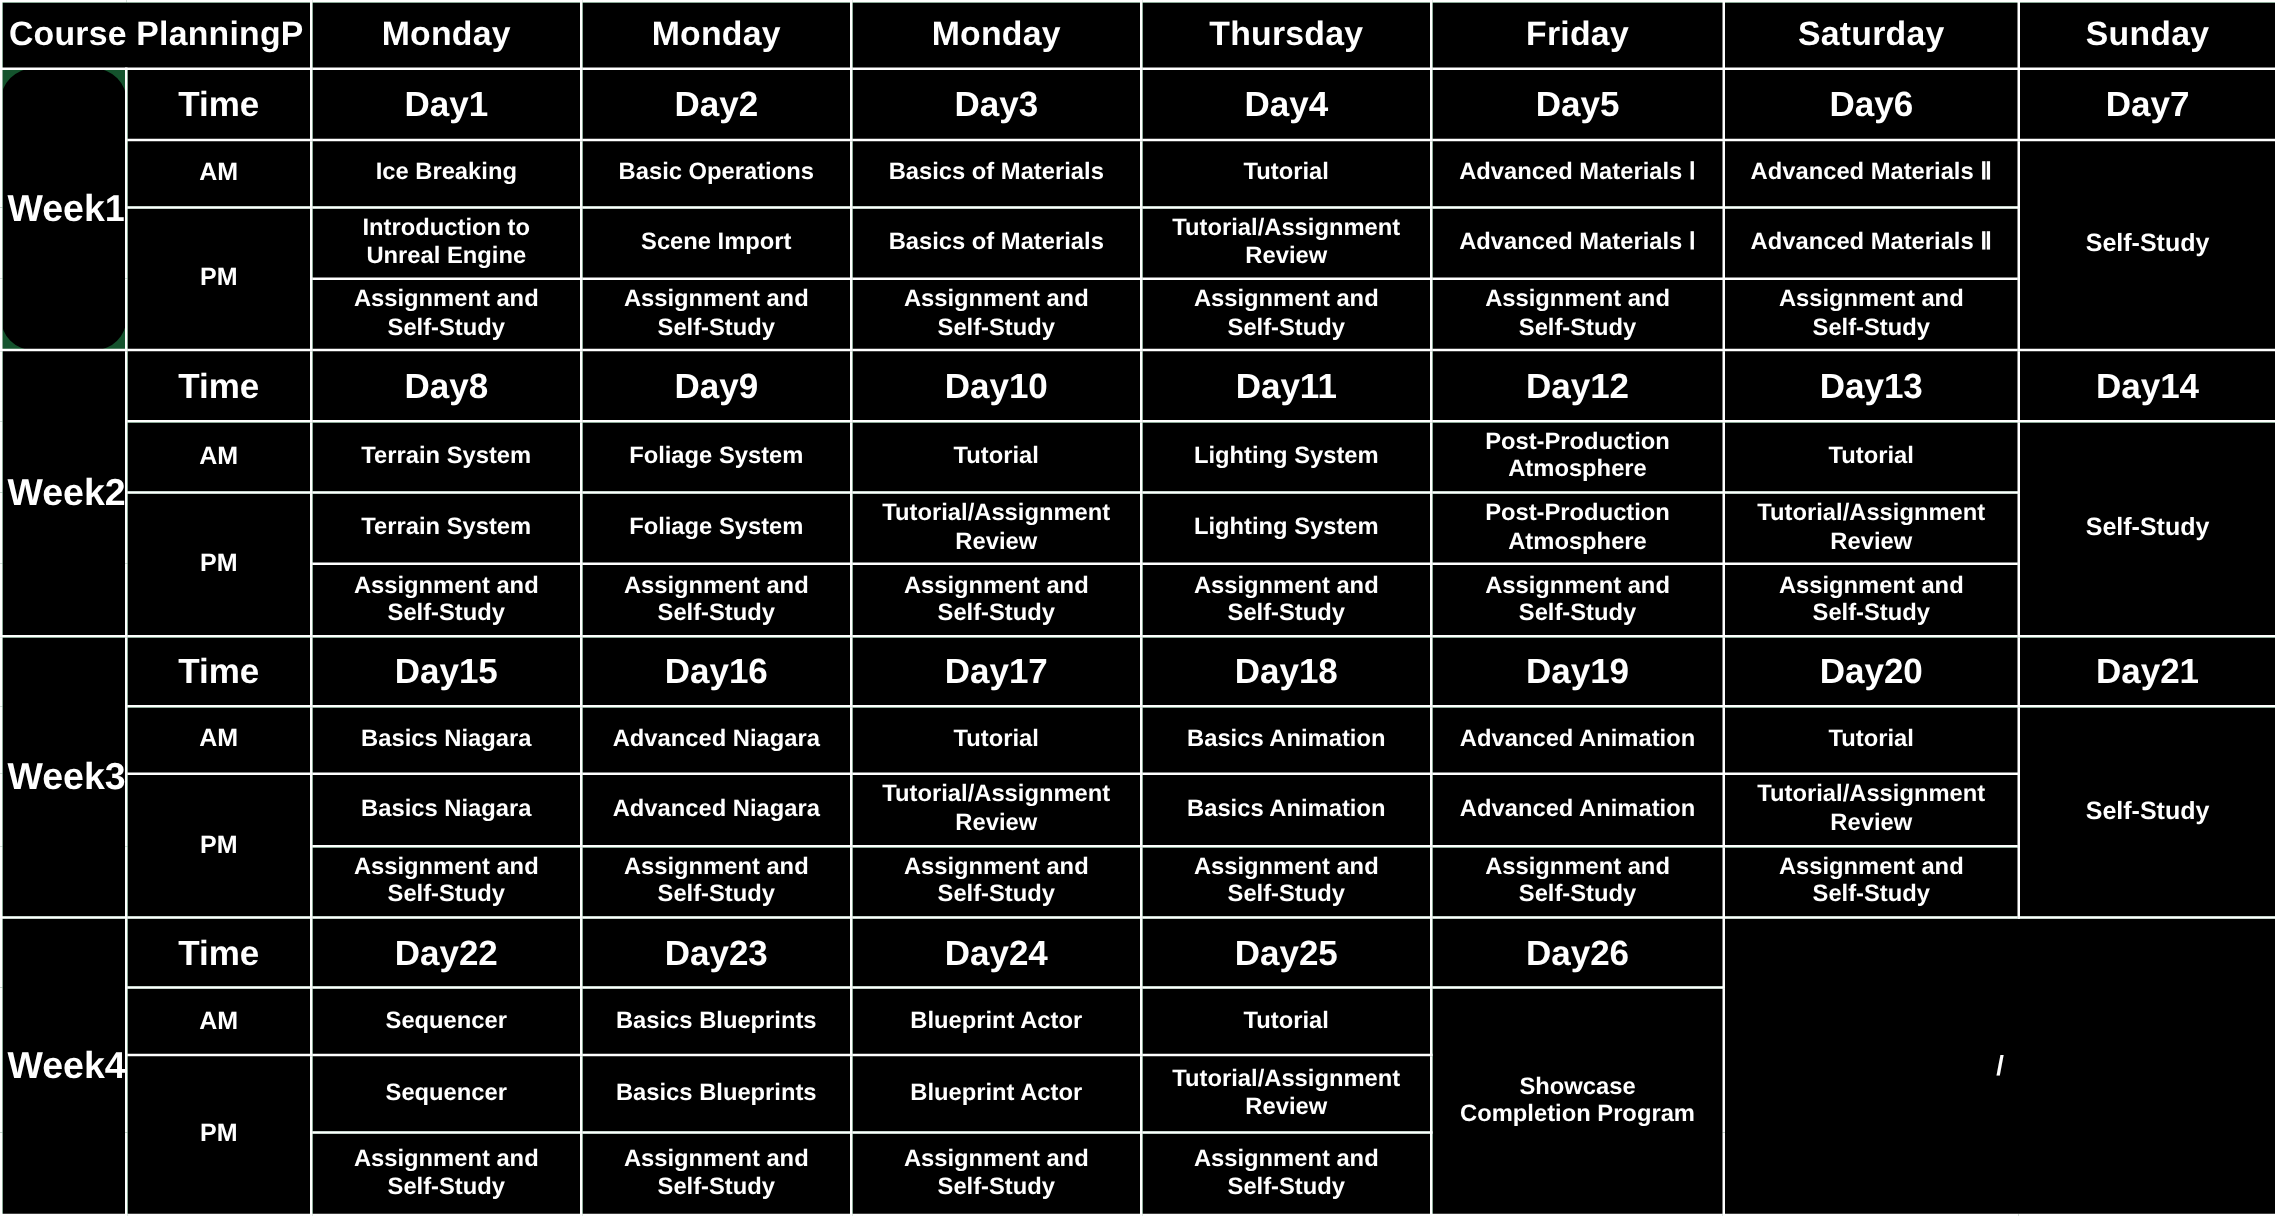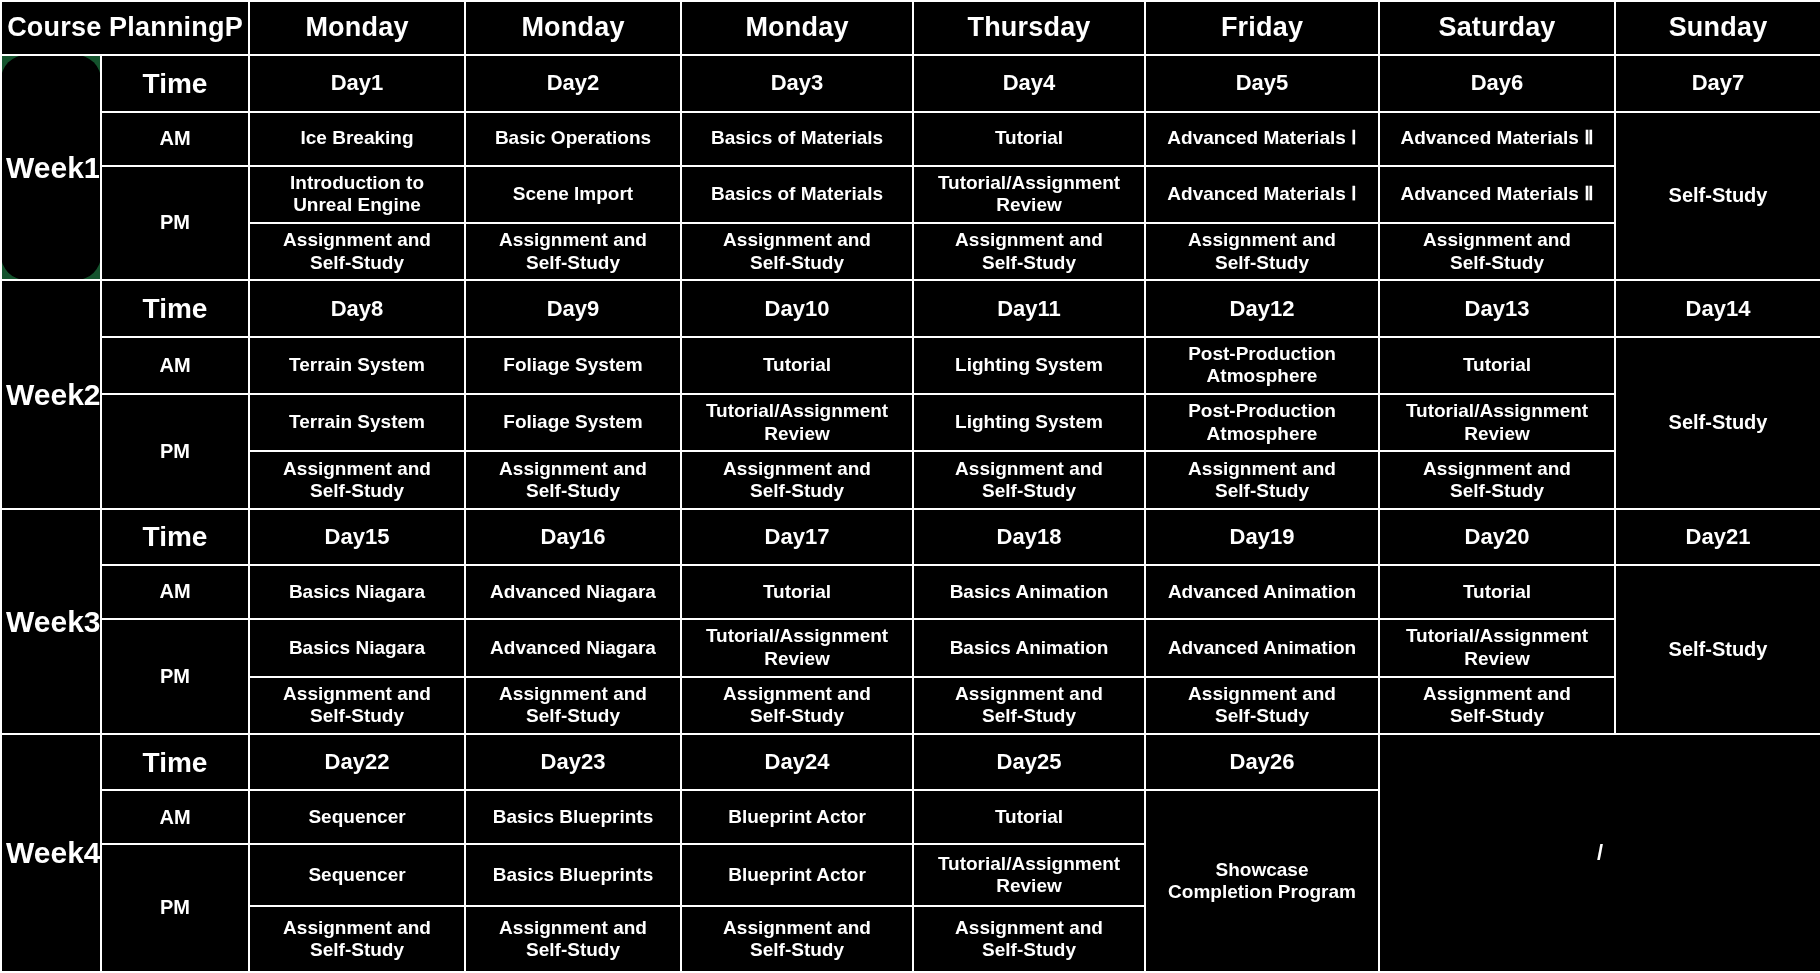--- a/index.html
+++ b/index.html
@@ -58,21 +58,21 @@
     border: 2px solid #ffffff;
     text-align: center;
   }
   td.week-1 { background: linear-gradient(180deg,#f5a084 0%, #ef9689 100%); border-radius: 25px; }
   td.week-2 { background: linear-gradient(180deg,#ed9389 0%, #dd8b92 100%); margin-top: 20px; }
   td.week-3 { background: linear-gradient(180deg,#dc8a93 0%, #c07f9c 100%); }
   td.week-4 { background: linear-gradient(180deg,#bd7d9d 0%, #9a6aa8 100%); }
 
   
   td.time-label  { font-size: 28px; }
-  td.day-head    { font-size: 22px; }
+  td.day-head    { font-size: 28px; }
   td.ampm-label  { font-size: 20px; }
   td.course      { font-size: 19px; }
   td.selfstudy   { font-size: 20px; }
   td.empty       { background:#000; }
 
   
   tr.r-time { height: 50px; }
   tr.r-am   { height: 48px; }
   tr.r-pm1  { height: 50px; }
   tr.r-pm2  { height: 50px; }

